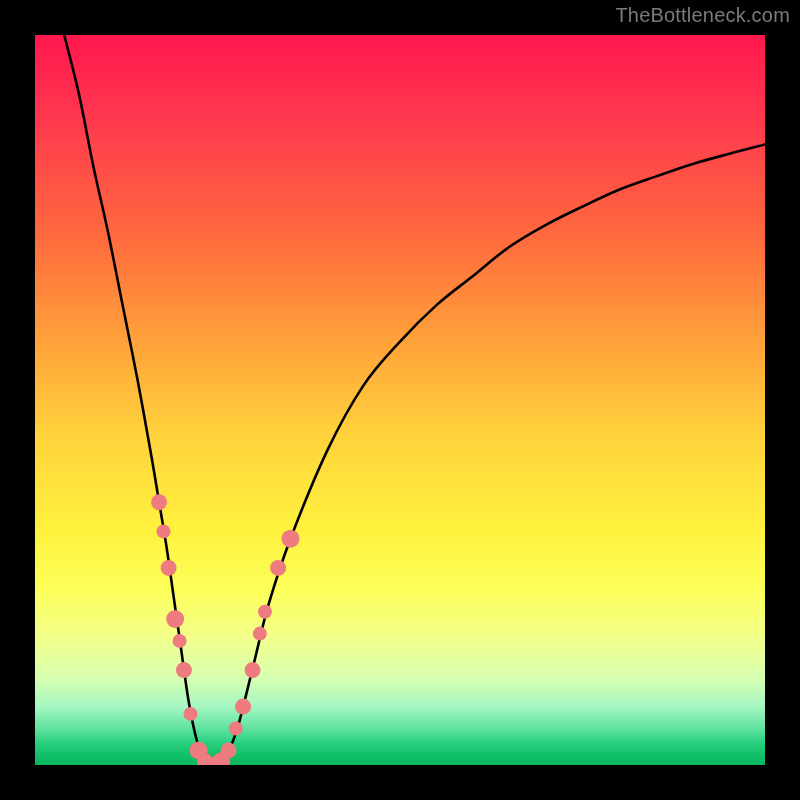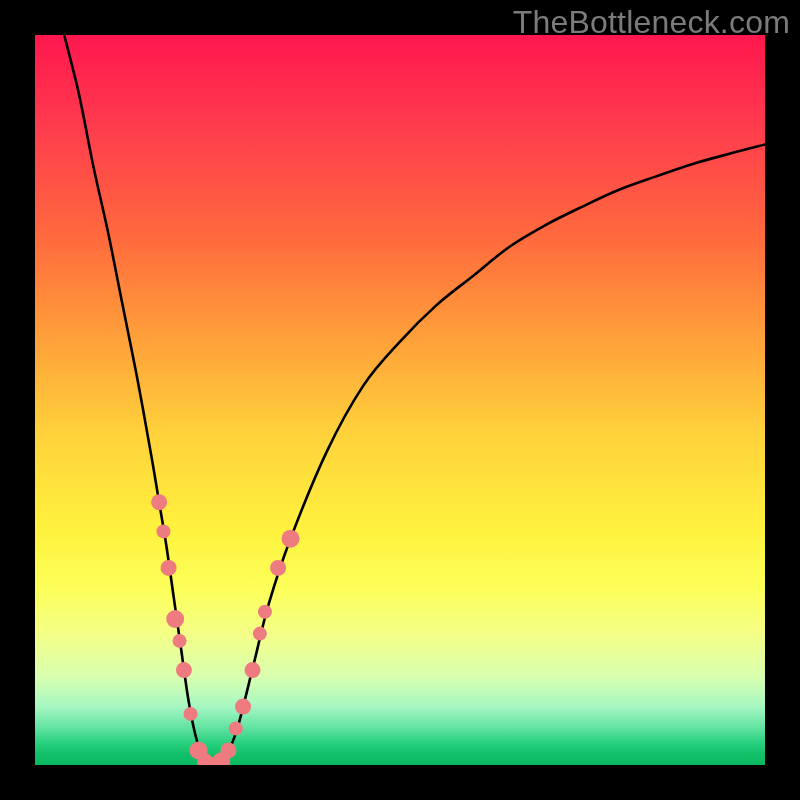--- a/index.html
+++ b/index.html
@@ -39,21 +39,21 @@
       #28d07f 97%,
       #13c06a 98.5%,
       #08b85e 100%
     );
   }
   .watermark {
     position: absolute;
     top: 4px;
     right: 10px;
     color: #7b7b7b;
-    font-size: 32px;
+    font-size: 20px;
     letter-spacing: 0.2px;
     z-index: 10;
   }
 </style>
 </head>
 <body>
 
 <div class="frame">
   <div class="watermark">TheBottleneck.com</div>
 

